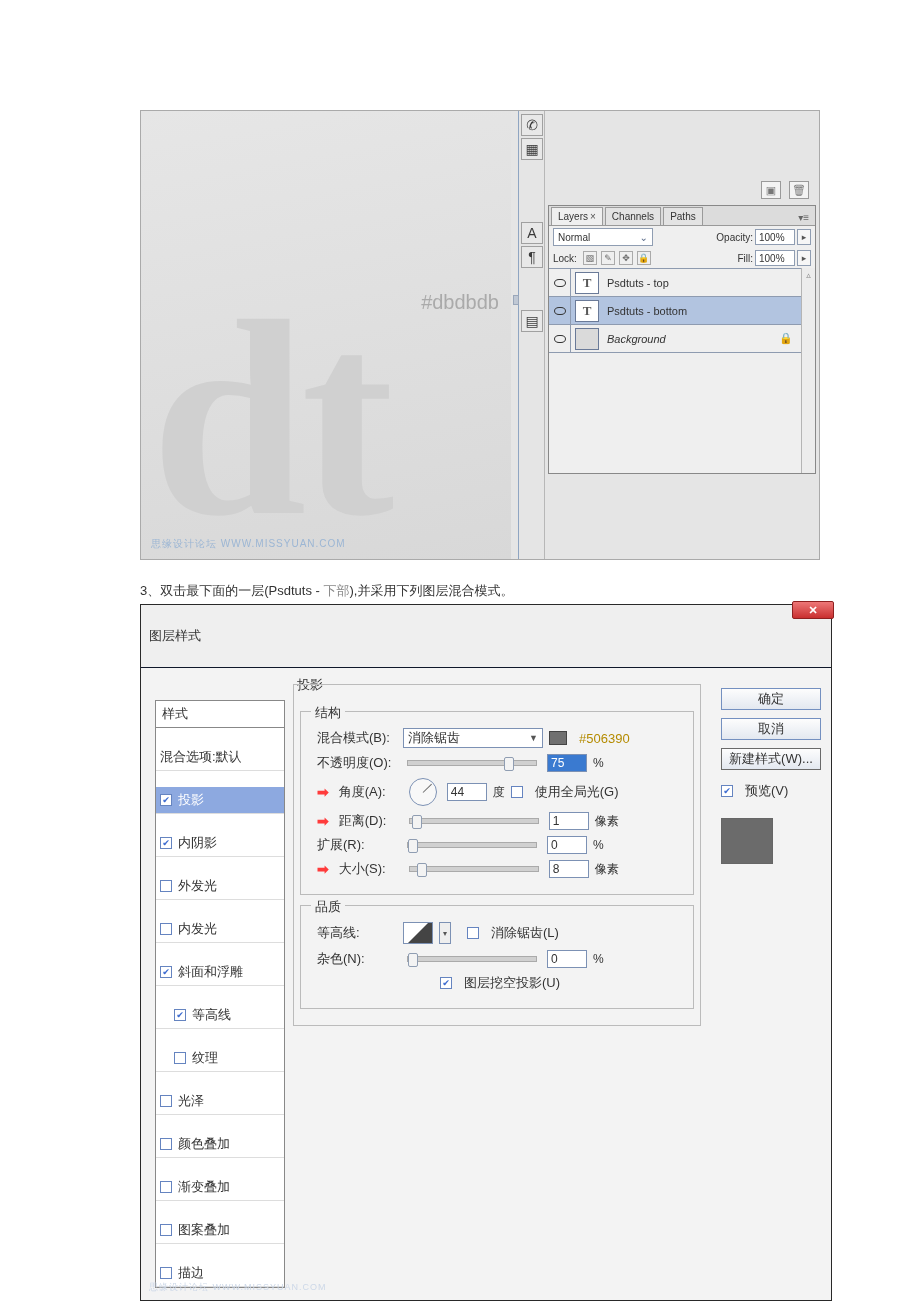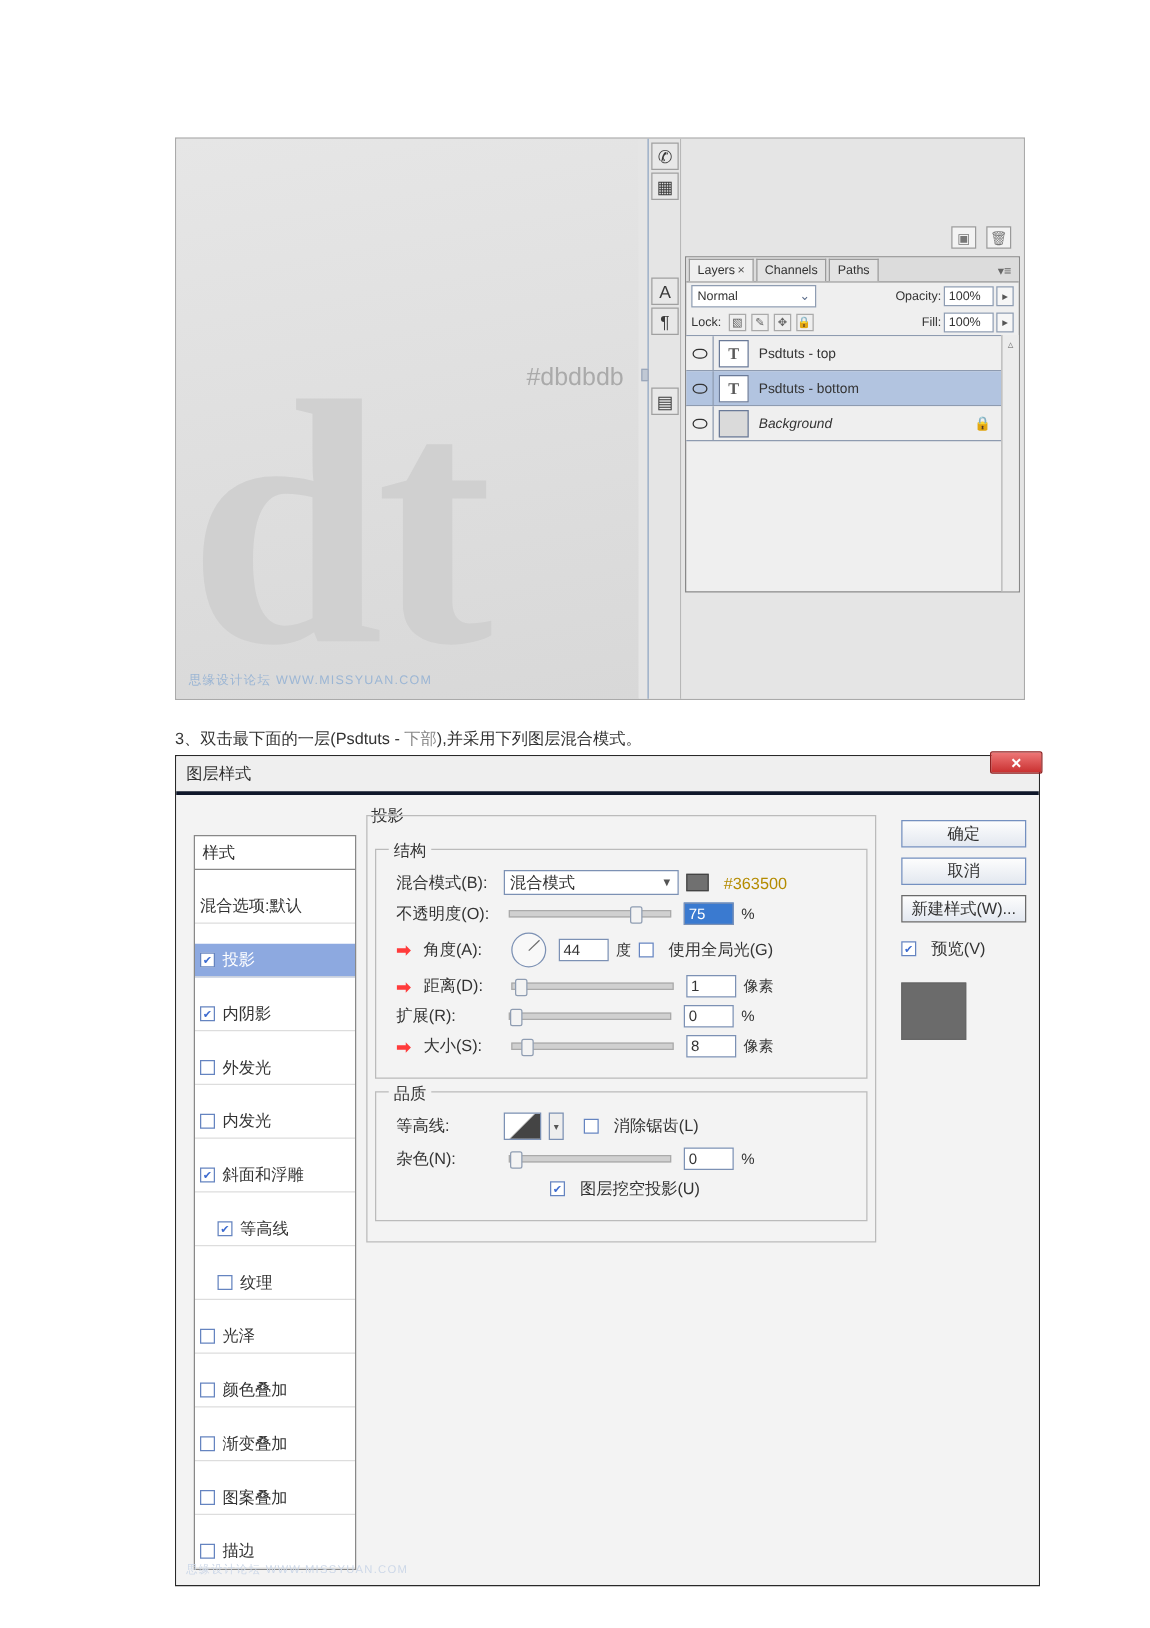--- a/index.html
+++ b/index.html
@@ -51,21 +51,21 @@
   .lock-ico { margin-left:auto; margin-right:8px; font:11px Arial; color:#6d6d6d; }
   .scrollbar-r { width:14px; background:#ececec; border-left:1px solid #b4b4b4; position:relative; }
   .scroll-up { position:absolute; top:0; width:100%; height:14px; display:flex;align-items:center;justify-content:center;color:#888;font:9px Arial; }
   .layer-list-wrap { display:flex; }
 
   .caption { margin: 22px 0 4px; font-size:13px; color:#333; }
   .caption .gray { color:#888; }
 
   
   .dlg { position: relative; width: 692px; border: 1px solid #292929; }
-  .dlg-title { background:#efefef; padding:5px 8px; font-size:13px; color:#333; border-bottom:3px solid #0f172a; display:flex; }
+  .dlg-title { background:#efefef; padding:22px 8px; font-size:13px; color:#333; border-bottom:1px solid #0f172a; display:flex; }
   .dlg-close { margin-left:auto; width:42px; height:18px; background: linear-gradient(#e77,#c93030); color:#fff; display:flex;align-items:center;justify-content:center;border:1px solid #8f2020;border-radius:2px; font:bold 11px Arial; position:absolute; top:-4px; right:-3px; }
   .dlg-body { display:flex; background:#f3f3f3; }
   .styles-col { width:130px; border:1px solid #888; margin:32px 0 12px 14px; background:#fff; display:flex; flex-direction:column;gap:16px; }
   .style-head { border-bottom:1px solid #888; padding:4px 6px; font-size:13px; }
   .style-item { display:flex; align-items:center; padding:4px 4px; border-bottom:1px solid #ddd; font-size:13px; }
   .style-item.indent { padding-left:18px; }
   .style-item.selected { background:#8da9e0; color:#fff; }
   .cb { width:12px;height:12px;border:1px solid #6584c0;margin-right:6px;display:flex;align-items:center;justify-content:center;font:9px Arial;color:#3b6ad0;background:#fff; }
   .cb.checked::after { content:"✔"; }
   .center-col { flex:1; padding:16px 10px 10px 8px; position:relative; }
@@ -257,25 +257,25 @@
 
     <div class="center-col">
       <span class="outer-legend">投影</span>
       <div class="sect-outer">
         <div class="fieldset">
           <span class="legend">结构</span>
 
           <div class="frow">
             <label>混合模式(B):</label>
             <div class="dropdown">
-              <span>混合模式</span>
+              <span>消除锯齿</span>
               <span class="dchev">▼</span>
             </div>
             <span class="color-sw"></span>
-            <span class="color-note">#363500</span>
+            <span class="color-note">#506390</span>
           </div>
 
           <div class="frow">
             <label>不透明度(O):</label>
             <div class="slider">
                   <span class="thumb-sl" style="left:75%"></span>
                 </div>
             <div class="val-box blue">75</div>
             <span class="unit">%</span>
           </div>

